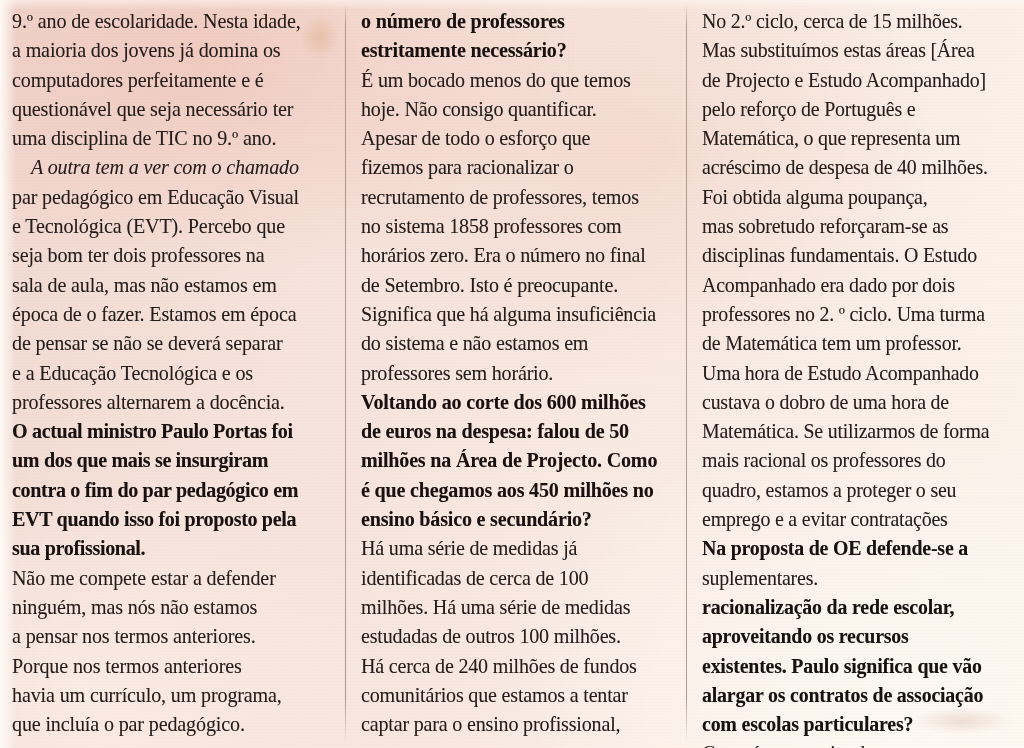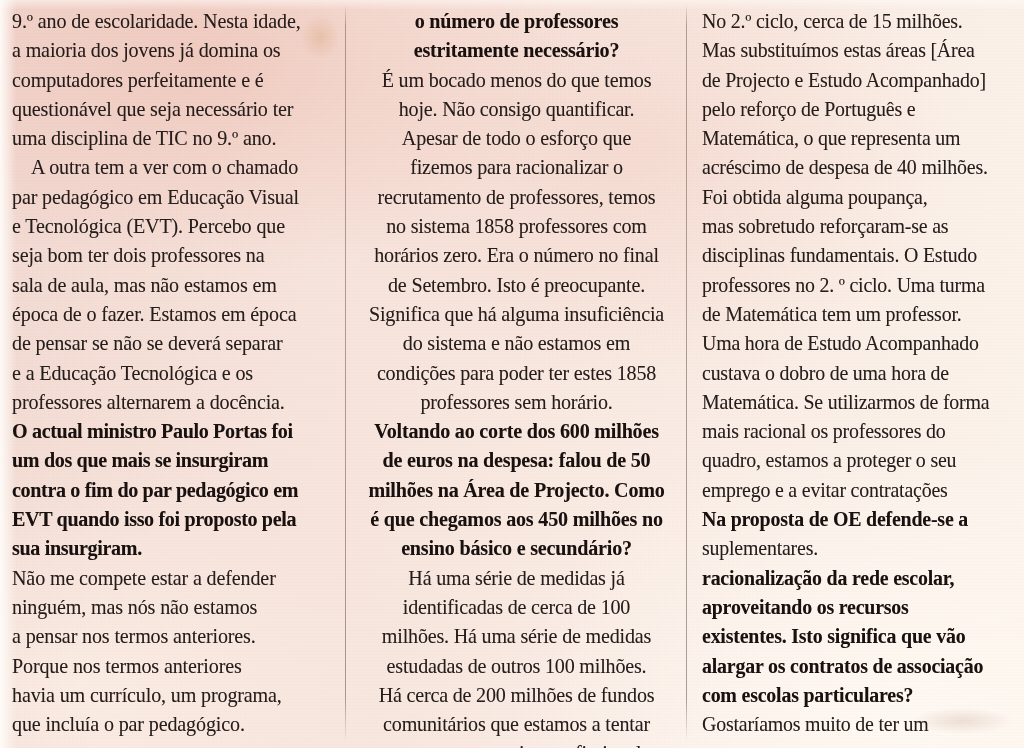--- a/index.html
+++ b/index.html
@@ -106,23 +106,24 @@
     letter-spacing: -0.15px;
     text-rendering: optimizeLegibility;
   }
   .line.b {
     font-weight: bold;
     color: #19110f;
     letter-spacing: -0.35px;
   }
   .line.indent {
     text-indent: 19px;
+    font-style: italic;
   }
   .col-3 .line { font-size: 19.9px; letter-spacing: -0.2px; }
-  .col-2 .line { letter-spacing: -0.2px; text-align: center; }
+  .col-2 .line { letter-spacing: -0.2px; }
 
   
   .columns { text-shadow: 0 0 0.6px rgba(60,40,35,0.30); }
 </style>
 </head>
 <body>
 
 <div id="page">
 
   <div class="paper-base"></div>
@@ -148,78 +149,78 @@
         <div class="line">seja bom ter dois professores na</div>
         <div class="line">sala de aula, mas não estamos em</div>
         <div class="line">época de o fazer. Estamos em época</div>
         <div class="line">de pensar se não se deverá separar</div>
         <div class="line">e a Educação Tecnológica e os</div>
         <div class="line">professores alternarem a docência.</div>
         <div class="line b">O actual ministro Paulo Portas foi</div>
         <div class="line b">um dos que mais se insurgiram</div>
         <div class="line b">contra o fim do par pedagógico em</div>
         <div class="line b">EVT quando isso foi proposto pela</div>
-        <div class="line b">sua insurgiram.</div>
+        <div class="line b">sua profissional.</div>
         <div class="line">Não me compete estar a defender</div>
         <div class="line">ninguém, mas nós não estamos</div>
         <div class="line">a pensar nos termos anteriores.</div>
         <div class="line">Porque nos termos anteriores</div>
         <div class="line">havia um currículo, um programa,</div>
         <div class="line">que incluía o par pedagógico.</div>
       </div>
     <div class="column col-2">
         <div class="line b">o número de professores</div>
         <div class="line b">estritamente necessário?</div>
         <div class="line">É um bocado menos do que temos</div>
         <div class="line">hoje. Não consigo quantificar.</div>
         <div class="line">Apesar de todo o esforço que</div>
         <div class="line">fizemos para racionalizar o</div>
         <div class="line">recrutamento de professores, temos</div>
         <div class="line">no sistema 1858 professores com</div>
         <div class="line">horários zero. Era o número no final</div>
         <div class="line">de Setembro. Isto é preocupante.</div>
         <div class="line">Significa que há alguma insuficiência</div>
         <div class="line">do sistema e não estamos em</div>
-        <div class="line">condições para poder ter estes 1858</div>
         <div class="line">professores sem horário.</div>
         <div class="line b">Voltando ao corte dos 600 milhões</div>
         <div class="line b">de euros na despesa: falou de 50</div>
         <div class="line b">milhões na Área de Projecto. Como</div>
         <div class="line b">é que chegamos aos 450 milhões no</div>
         <div class="line b">ensino básico e secundário?</div>
         <div class="line">Há uma série de medidas já</div>
         <div class="line">identificadas de cerca de 100</div>
         <div class="line">milhões. Há uma série de medidas</div>
         <div class="line">estudadas de outros 100 milhões.</div>
-        <div class="line">Há cerca de 200 milhões de fundos</div>
+        <div class="line">Há cerca de 240 milhões de fundos</div>
         <div class="line">comunitários que estamos a tentar</div>
         <div class="line">captar para o ensino profissional,</div>
       </div>
     <div class="column col-3">
         <div class="line">No 2.º ciclo, cerca de 15 milhões.</div>
         <div class="line">Mas substituímos estas áreas [Área</div>
         <div class="line">de Projecto e Estudo Acompanhado]</div>
         <div class="line">pelo reforço de Português e</div>
         <div class="line">Matemática, o que representa um</div>
         <div class="line">acréscimo de despesa de 40 milhões.</div>
         <div class="line">Foi obtida alguma poupança,</div>
         <div class="line">mas sobretudo reforçaram-se as</div>
         <div class="line">disciplinas fundamentais. O Estudo</div>
+        <div class="line">Acompanhado era dado por dois</div>
         <div class="line">professores no 2. º ciclo. Uma turma</div>
         <div class="line">de Matemática tem um professor.</div>
         <div class="line">Uma hora de Estudo Acompanhado</div>
         <div class="line">custava o dobro de uma hora de</div>
         <div class="line">Matemática. Se utilizarmos de forma</div>
         <div class="line">mais racional os professores do</div>
         <div class="line">quadro, estamos a proteger o seu</div>
         <div class="line">emprego e a evitar contratações</div>
         <div class="line b">Na proposta de OE defende-se a</div>
         <div class="line">suplementares.</div>
         <div class="line b">racionalização da rede escolar,</div>
         <div class="line b">aproveitando os recursos</div>
-        <div class="line b">existentes. Isto significa que vão</div>
+        <div class="line b">existentes. Paulo significa que vão</div>
         <div class="line b">alargar os contratos de associação</div>
         <div class="line b">com escolas particulares?</div>
         <div class="line">Gostaríamos muito de ter um</div>
       </div>
   </div>
 
 </div>
 
 </body></html>

